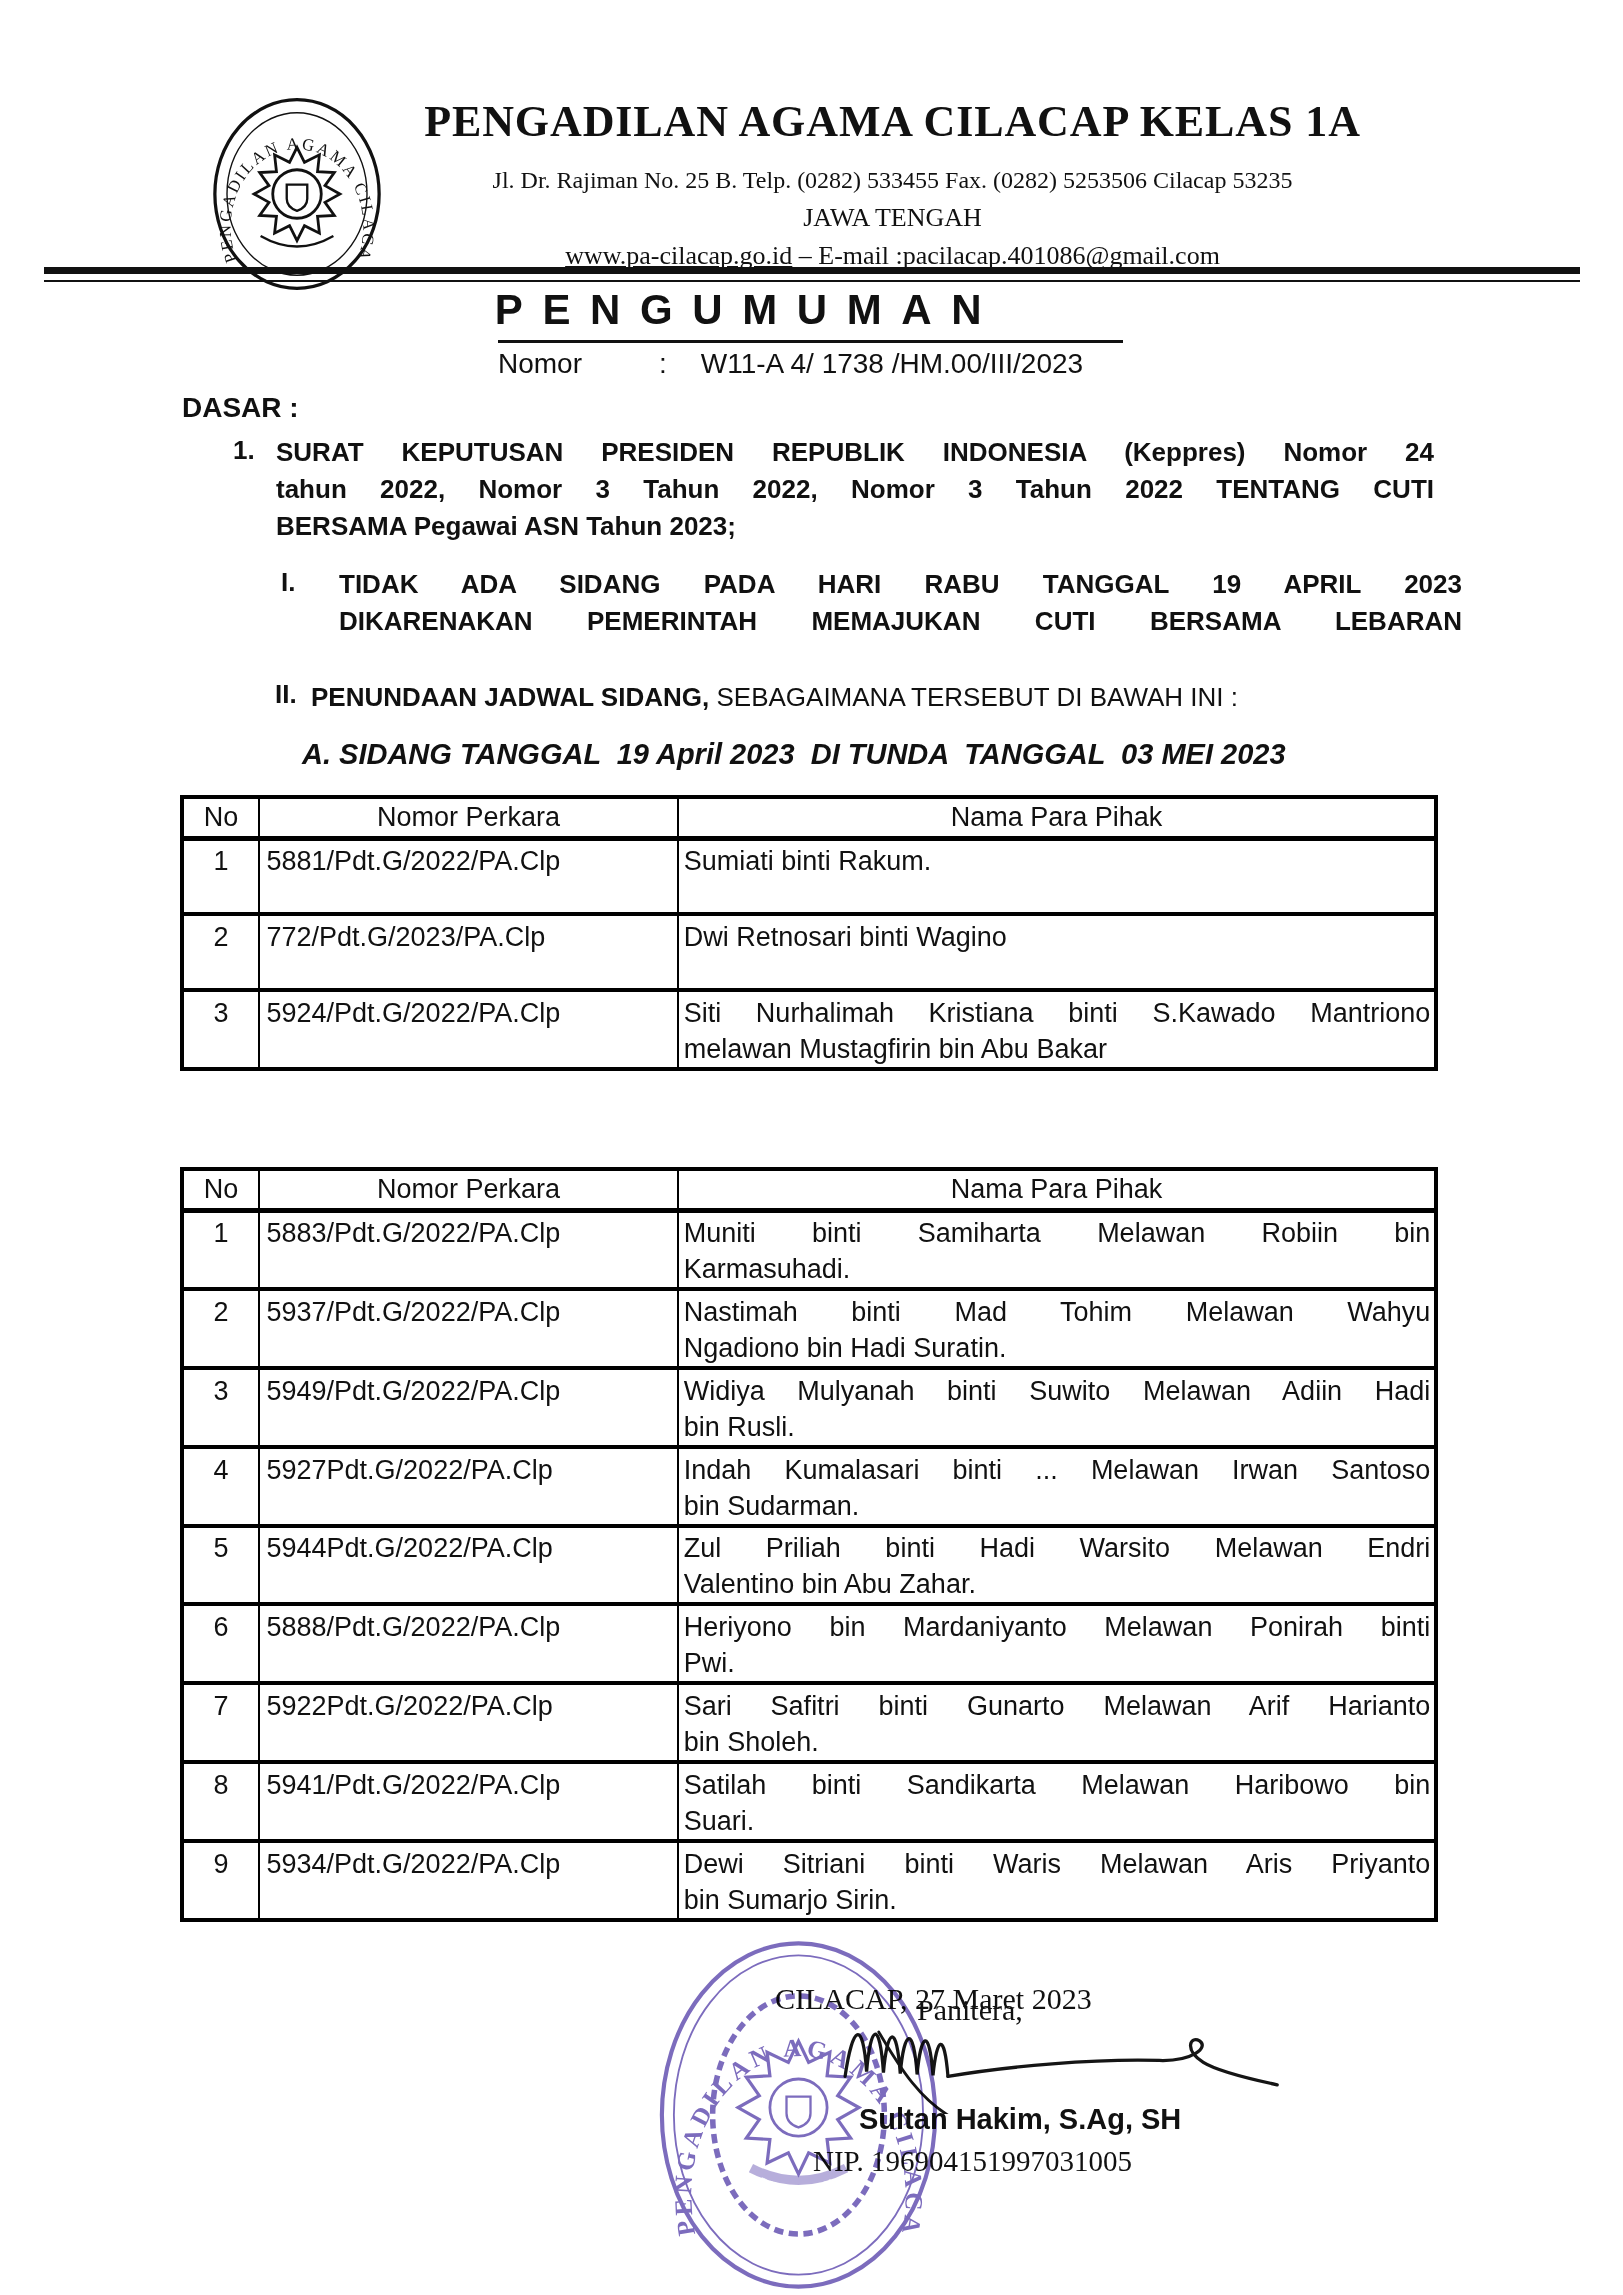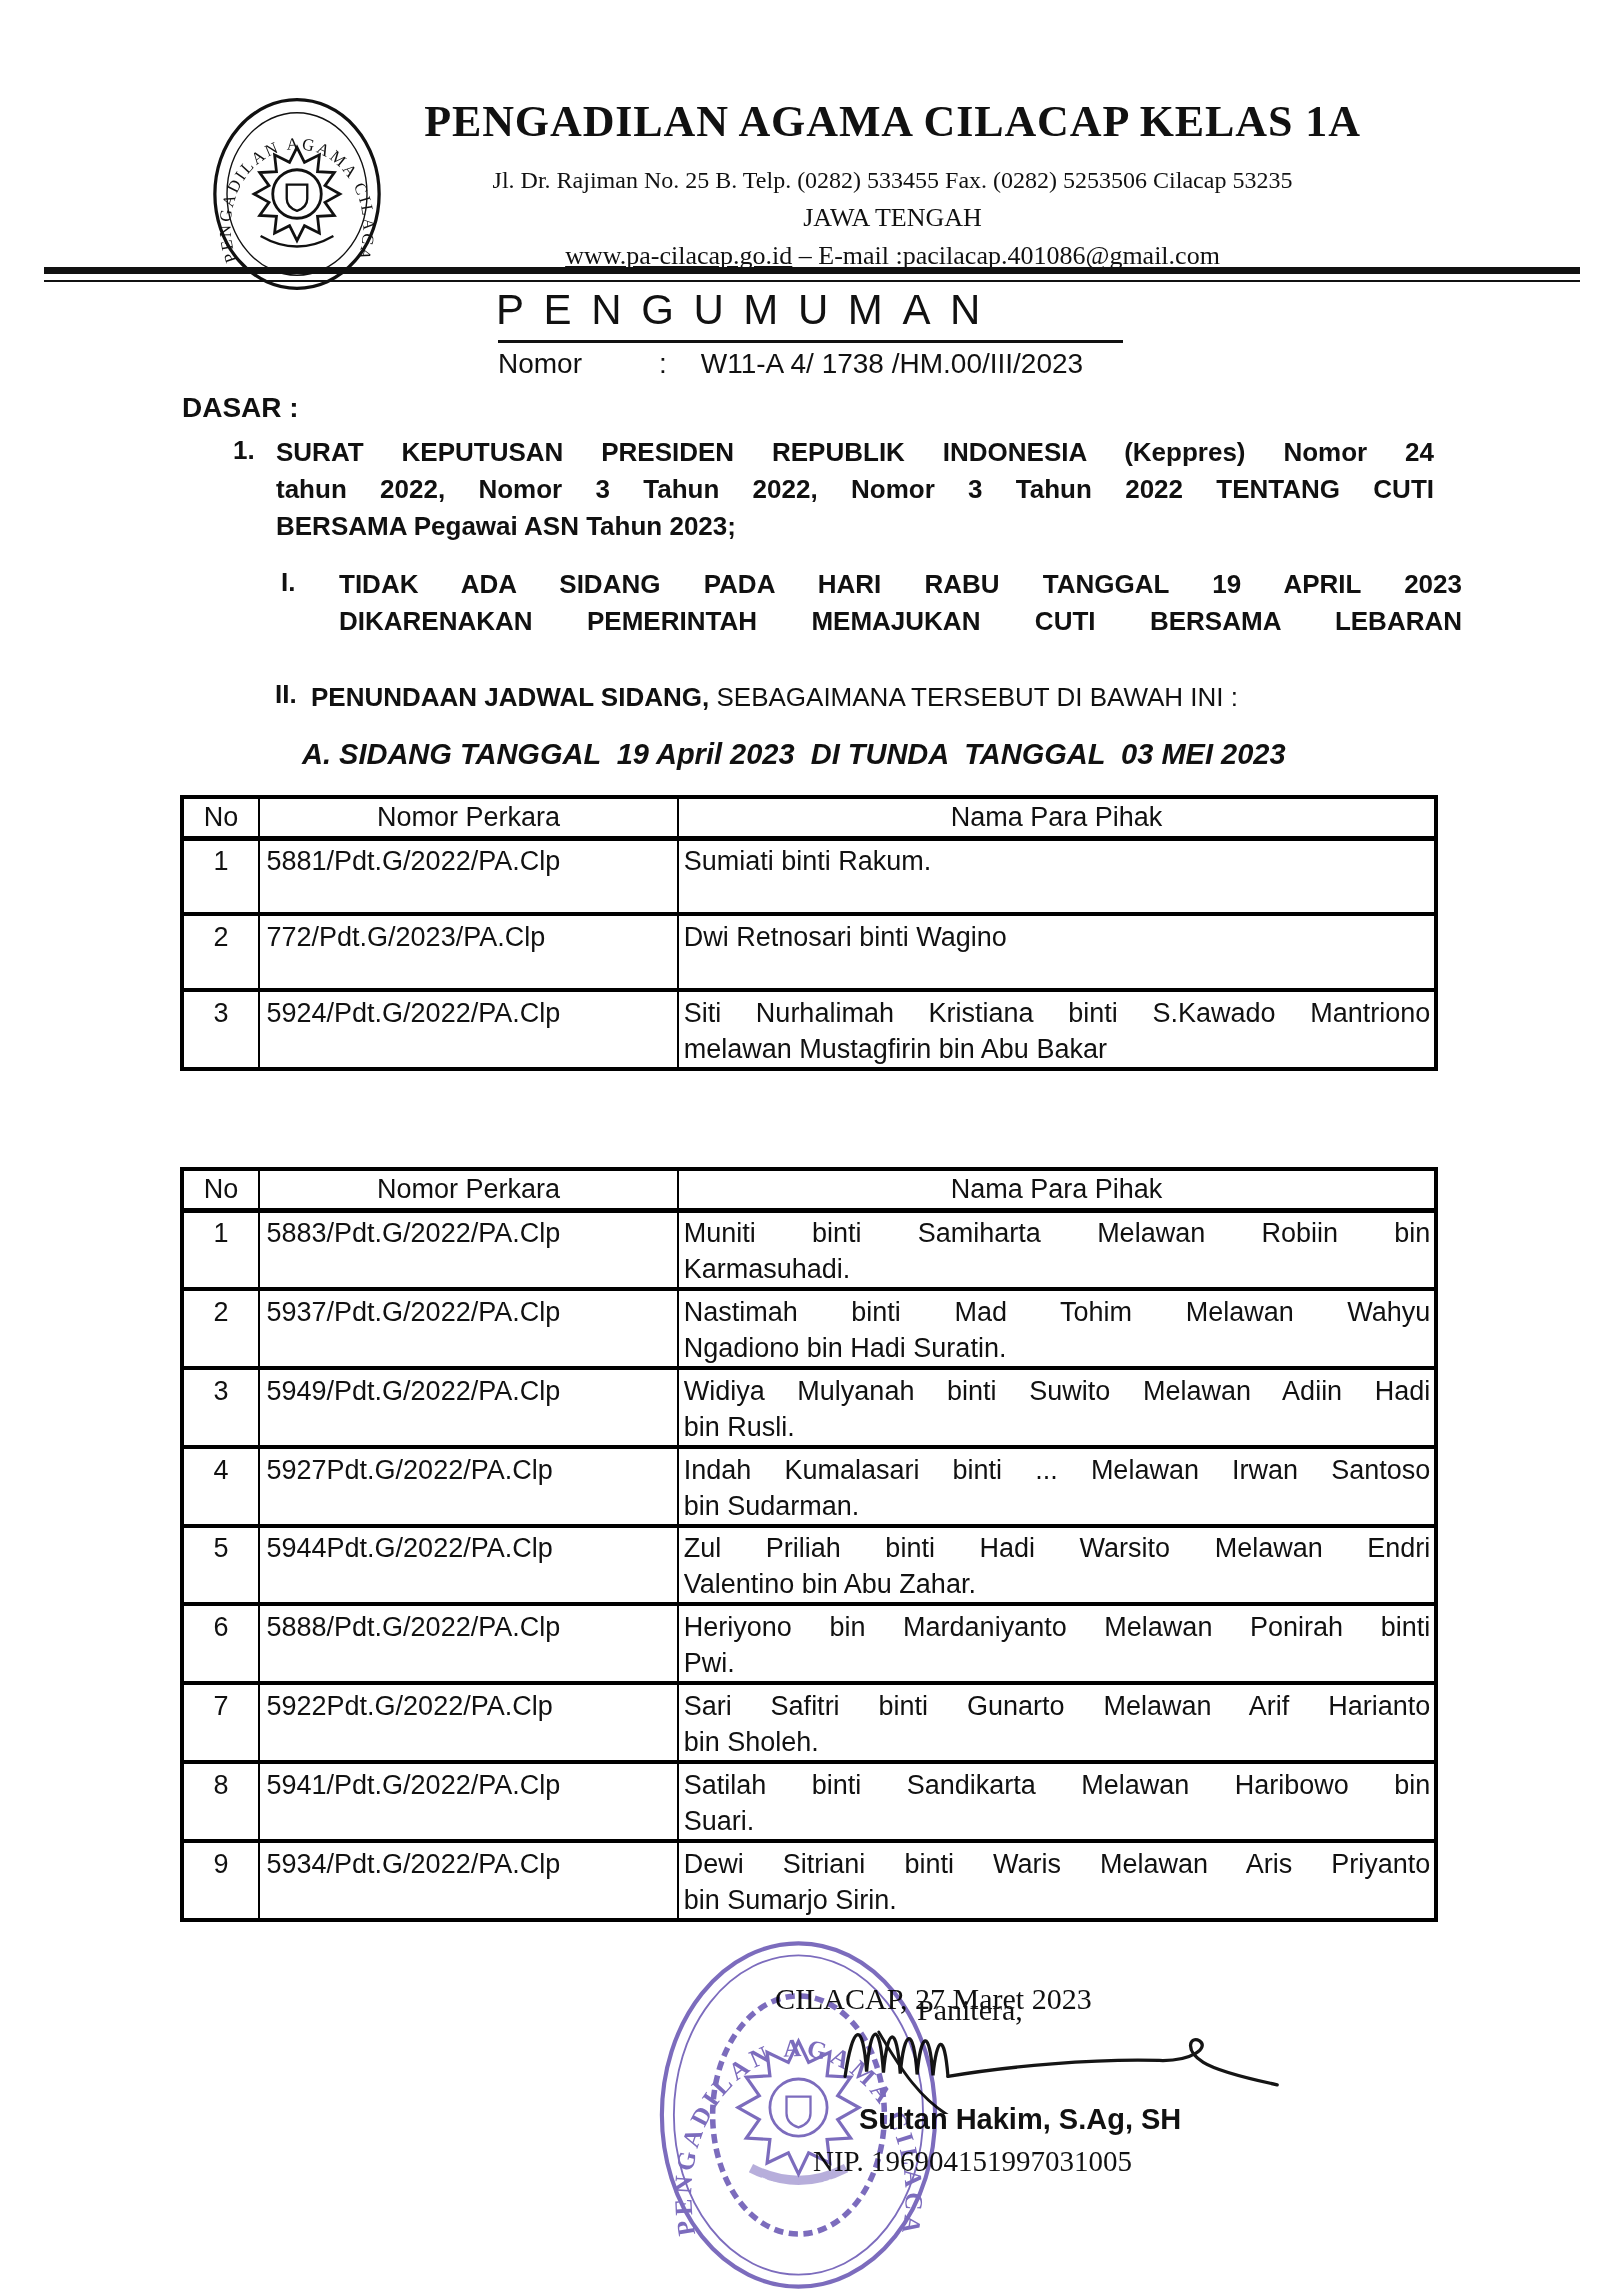--- a/index.html
+++ b/index.html
@@ -19,21 +19,21 @@
   .court-name { font-family:"Liberation Serif",serif; font-weight:bold; font-size:44px; letter-spacing:0.9px; }
   .court-address { font-family:"Liberation Serif",serif; font-size:24px; margin-top:19.6px; }
   .court-province { font-family:"Liberation Serif",serif; font-size:26px; margin-top:9.4px; }
   .court-web { font-family:"Liberation Serif",serif; font-size:26px; margin-top:8.4px; }
   .court-web .url { text-decoration:underline; }
   .rule-thick { left:44px; top:267px; width:1536px; height:7px; background:#111; }
   .rule-thin  { left:44px; top:280px; width:1536px; height:2.3px;  background:#111; }
 
   
   .doc-title { left:0; top:286px; width:1476px; text-align:center;
-               font-size:42px; font-weight:normal; letter-spacing:19.6px;padding-left:20px; }
+               font-size:42px; font-weight:bold; letter-spacing:19.6px;padding-left:20px; }
   .title-underline { left:498px; top:340px; width:625px; height:3.3px; background:#111; }
   .nomor-line { left:498px; top:348px; font-size:28px; white-space:nowrap; display:flex; align-items:flex-start; }
   .nomor-line .colon { margin-left:77px; }
   .nomor-line .val   { margin-left:34px; }
 
   
   .dasar-label { left:182px; top:392px; font-size:28px; font-weight:bold; }
   .item-marker { font-size:26px; font-weight:bold; }
   .m-1  { left:233px; top:435px; }
   .m-I  { left:281px; top:567px; }

